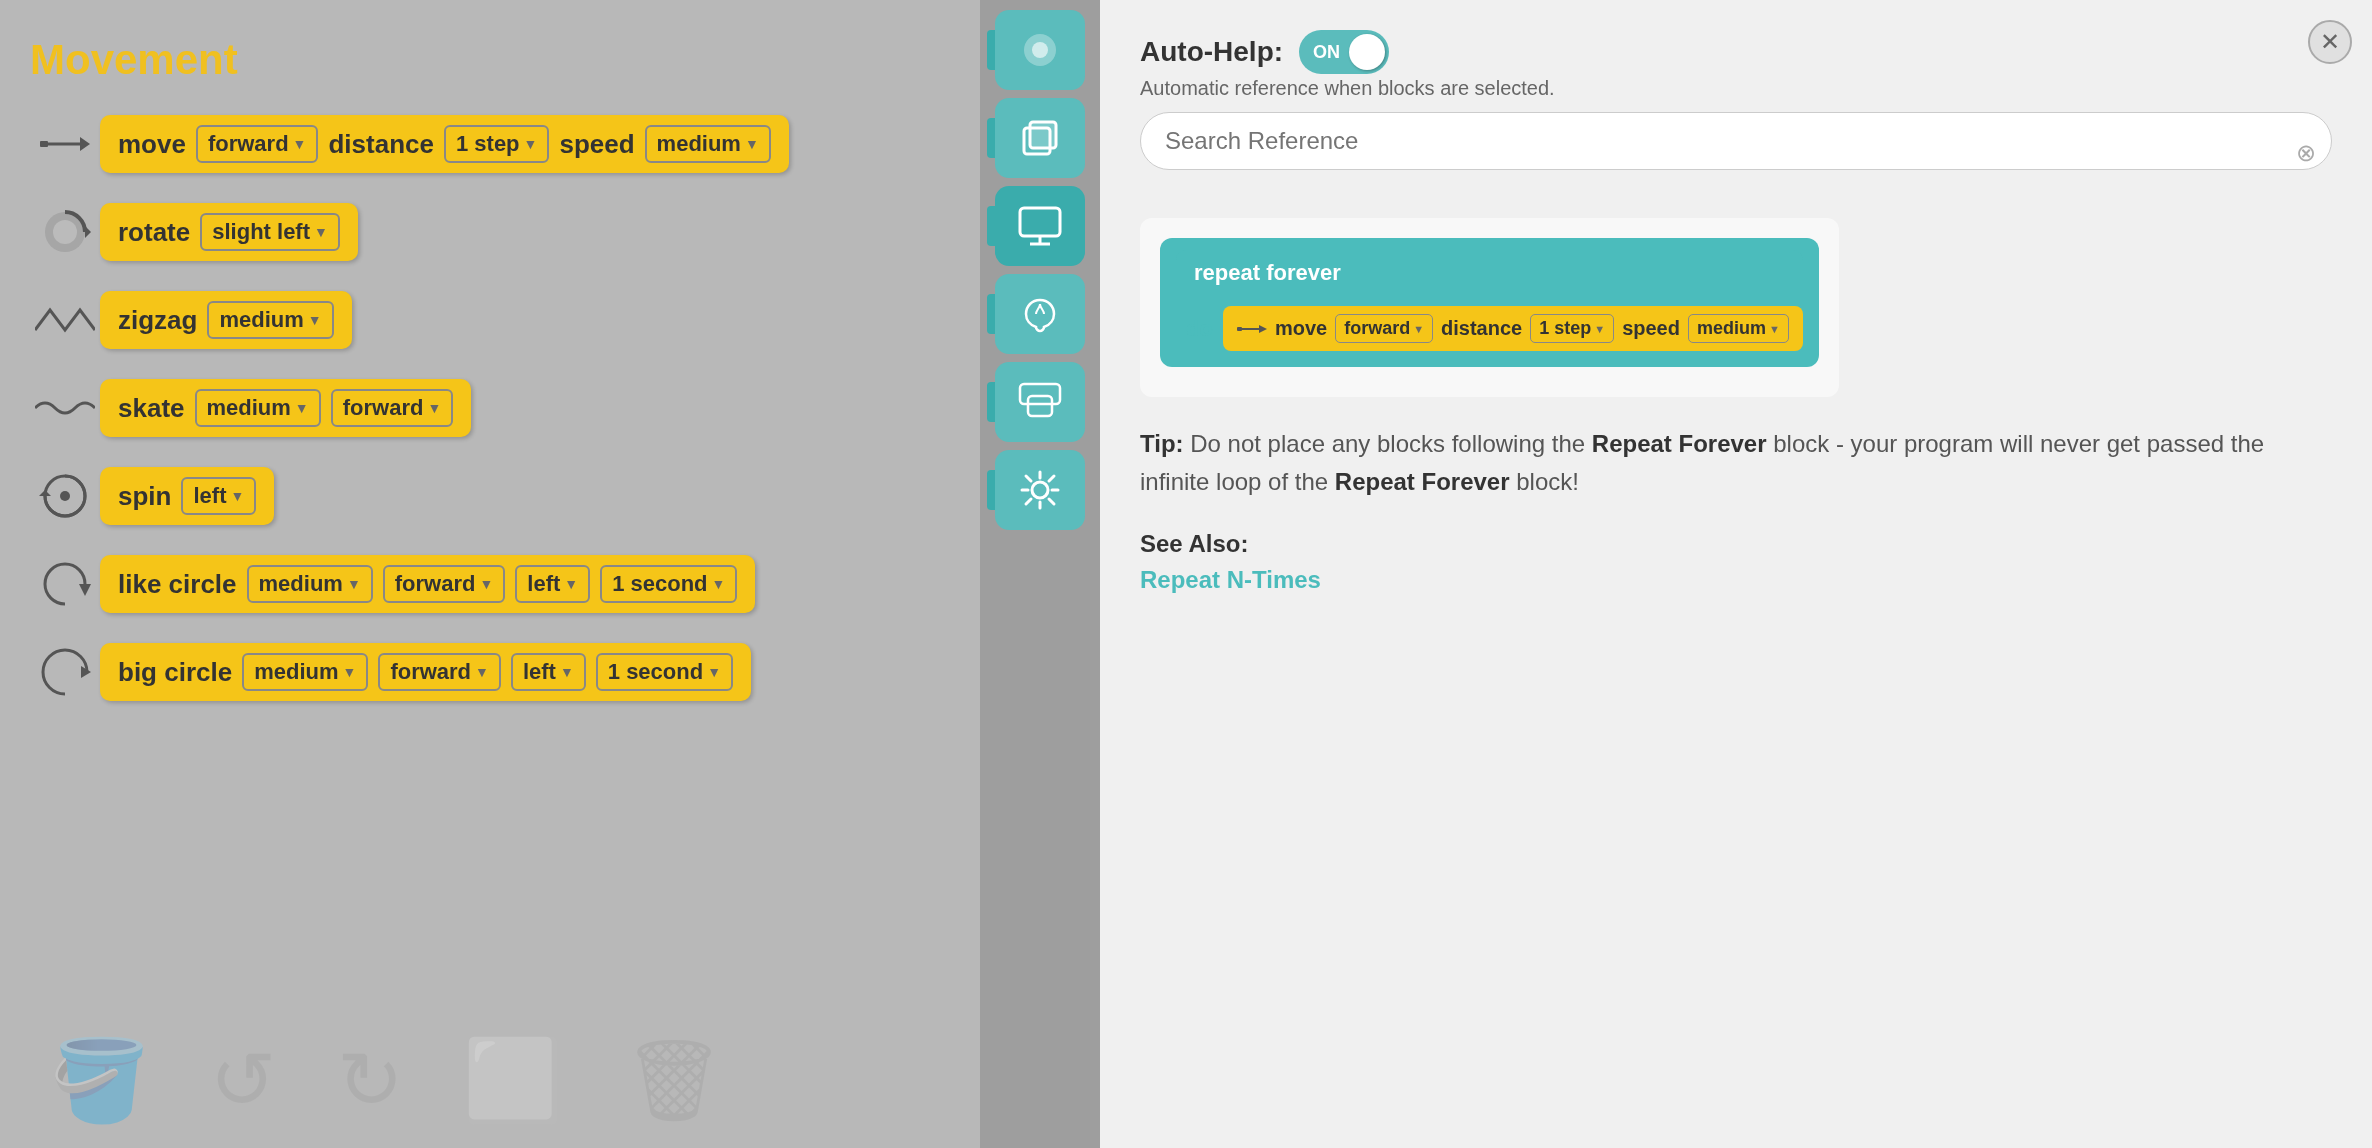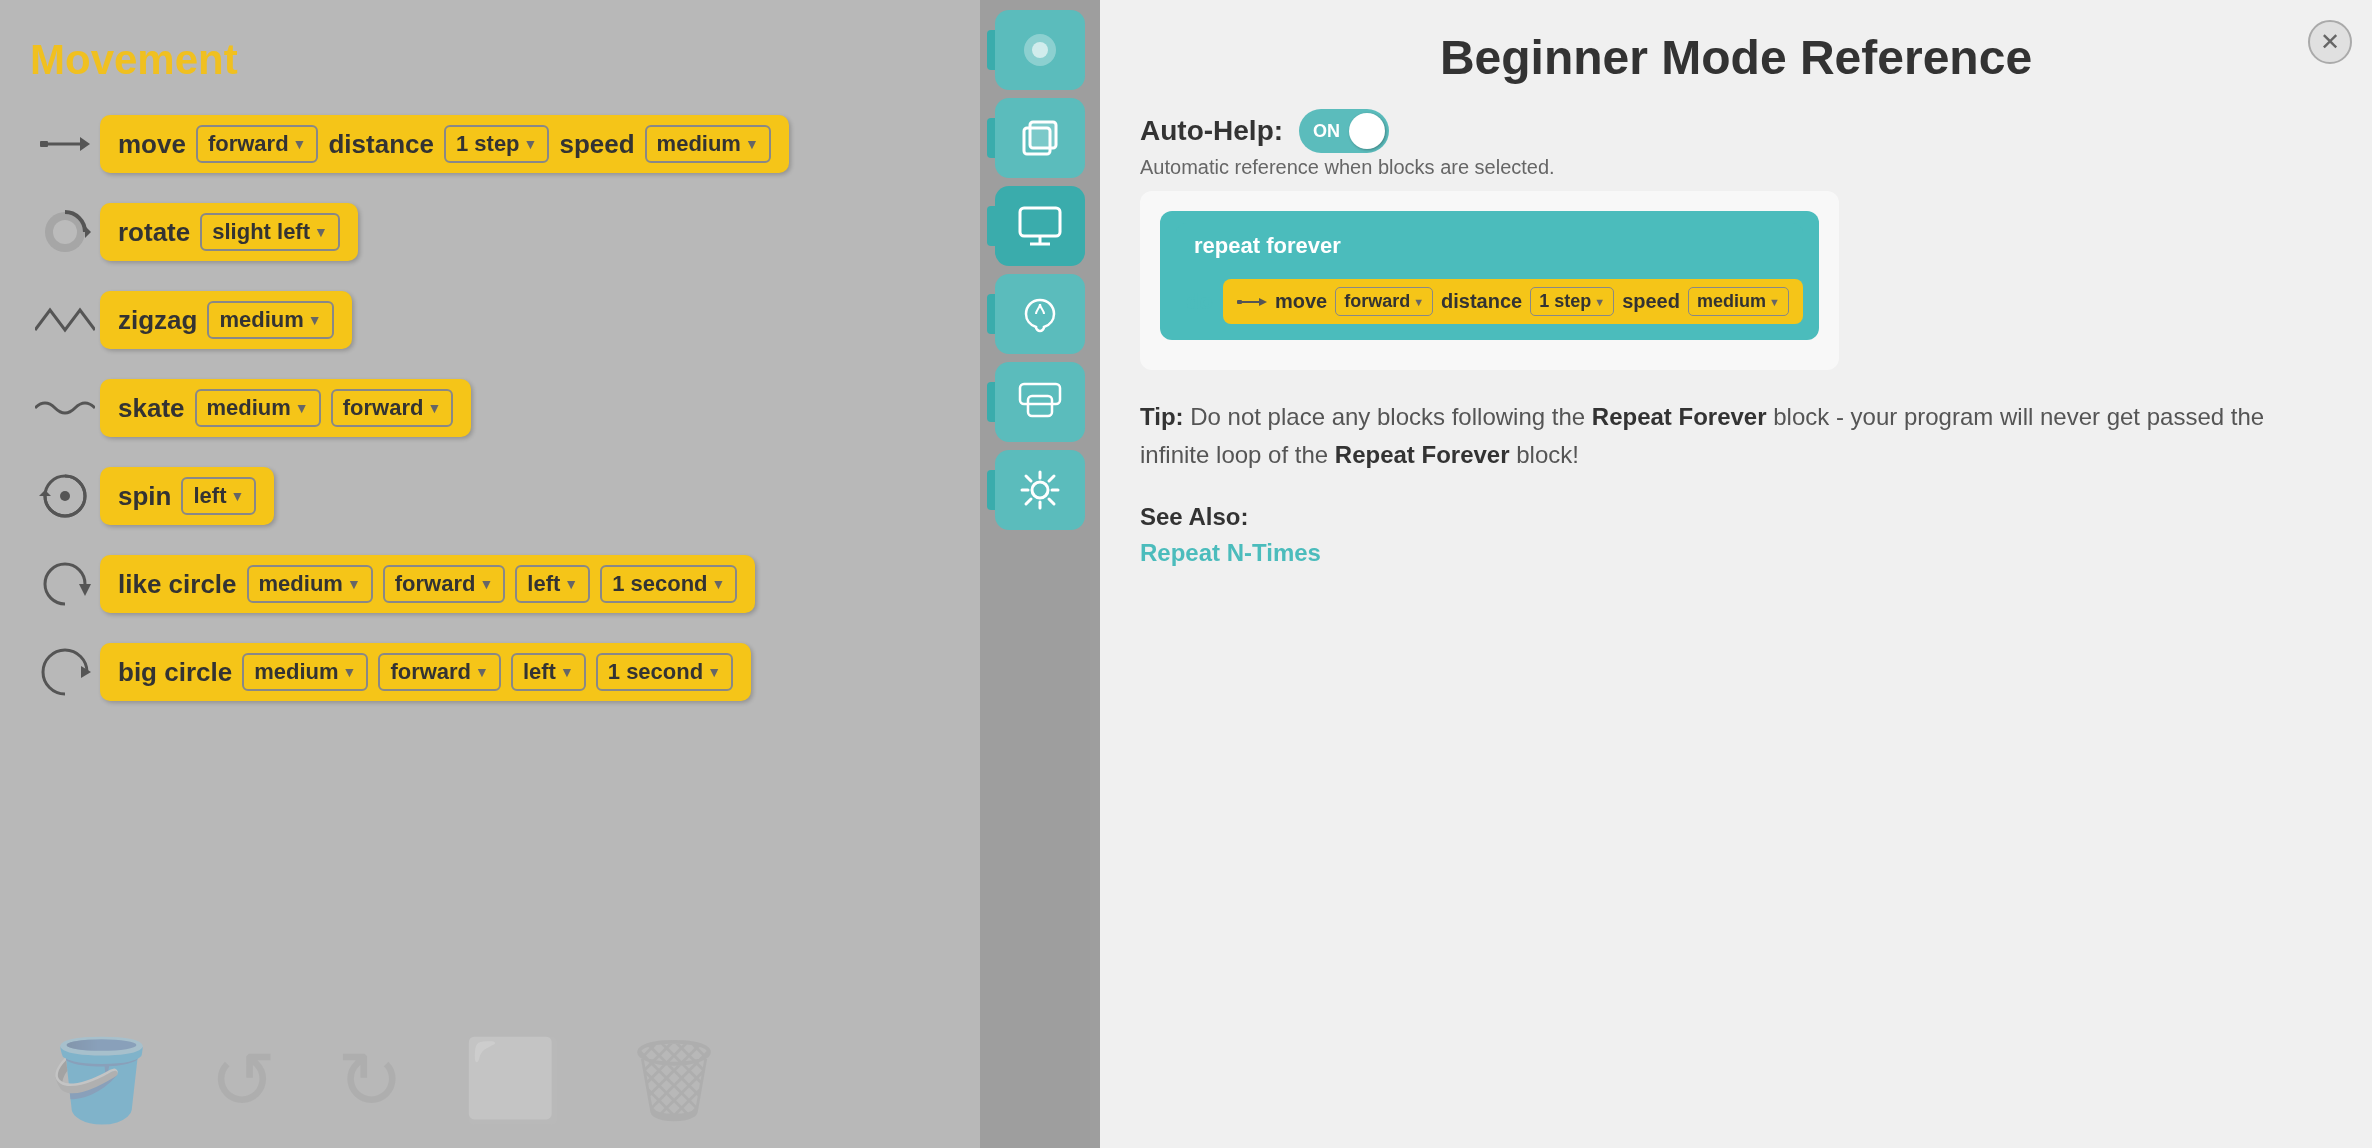--- a/index.html
+++ b/index.html
@@ -487,32 +487,35 @@
     <svg width="44" height="44" viewBox="0 0 44 44">
       <circle cx="22" cy="22" r="8" fill="none" stroke="white" stroke-width="3"></circle>
       <path d="M22 4 L22 10 M22 34 L22 40 M4 22 L10 22 M34 22 L40 22 M8 8 L13 13 M31 31 L36 36 M36 8 L31 13 M13 31 L8 36" stroke="white" stroke-width="3" stroke-linecap="round"></path>
     </svg>
   </div>
 </div>
 
 <div class="right-panel">
   <div class="close-btn">✕</div>
 
-  <div class="panel-title">Beginner Mode Reference</div>
 
   <div class="auto-help-row">
     <span class="auto-help-label">Auto-Help:</span>
     <div class="toggle-switch">
       <span class="toggle-on-label">ON</span>
       <div class="toggle-knob"></div>
     </div>
   </div>
 
   <div class="auto-help-desc">Automatic reference when blocks are selected.</div>
 
+  <div class="search-wrapper">
+    <input class="search-box" type="text" placeholder="Search Reference" style="">
+    <div class="search-clear">⊗</div>
+  </div>
 
 
   
   <div class="code-illustration">
     <div class="rf-wrapper">
       <div class="repeat-forever-block">repeat forever</div>
       <div class="do-row">
         <span class="do-label">do</span>
         <div class="mini-yellow-block">
           <svg width="30" height="14" viewBox="0 0 30 14">

